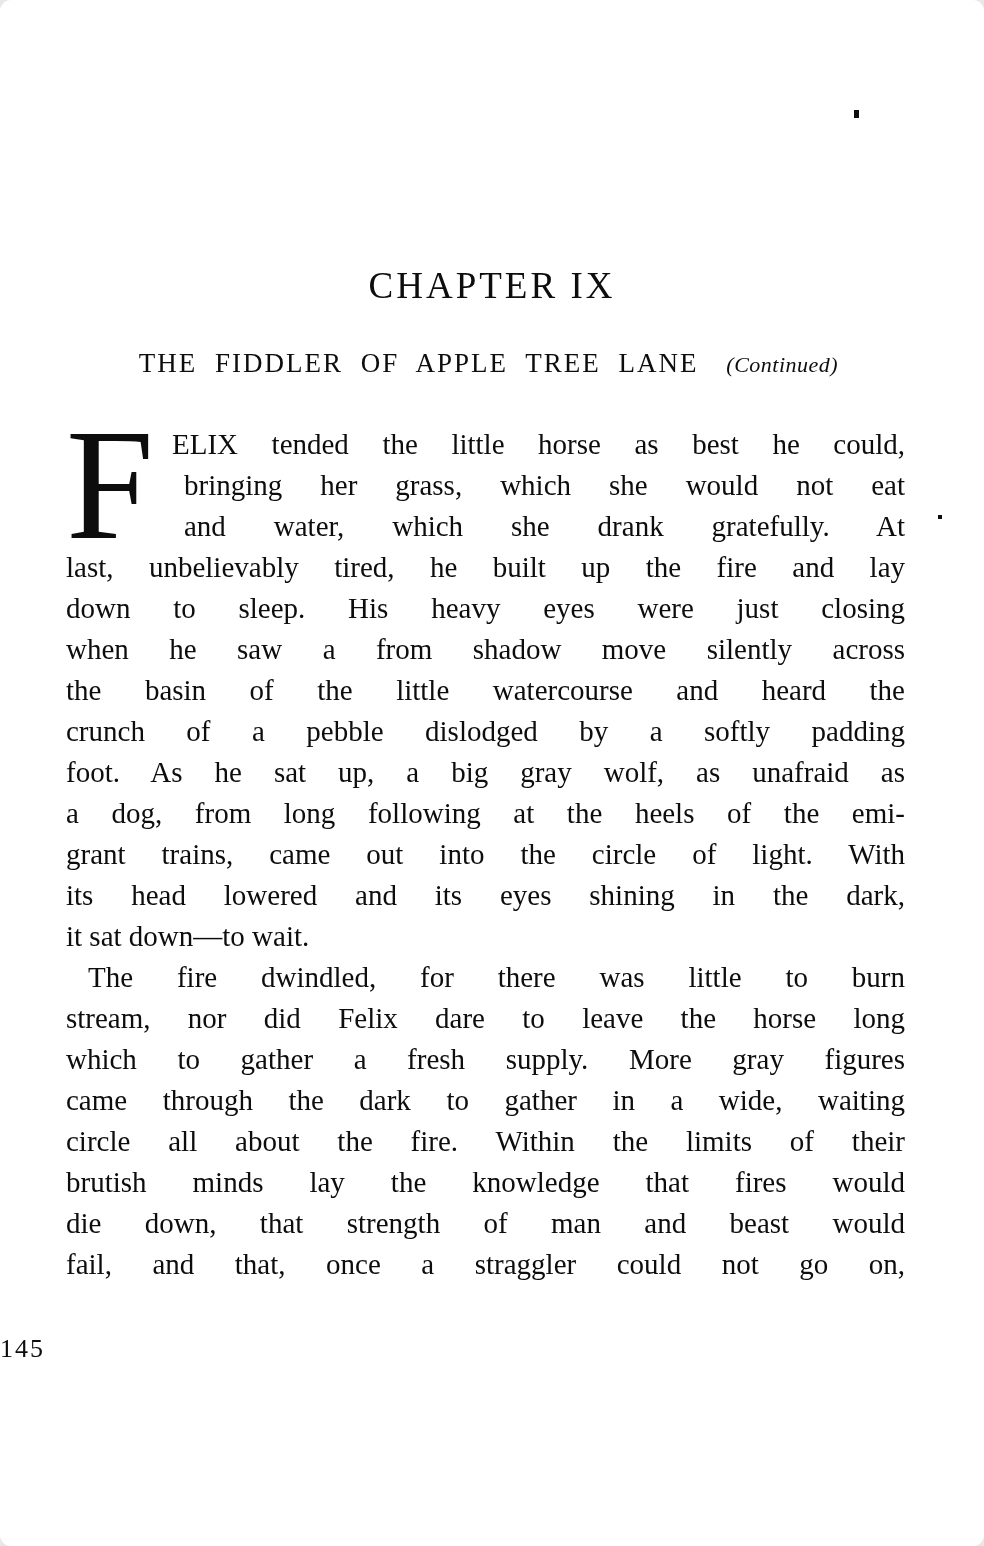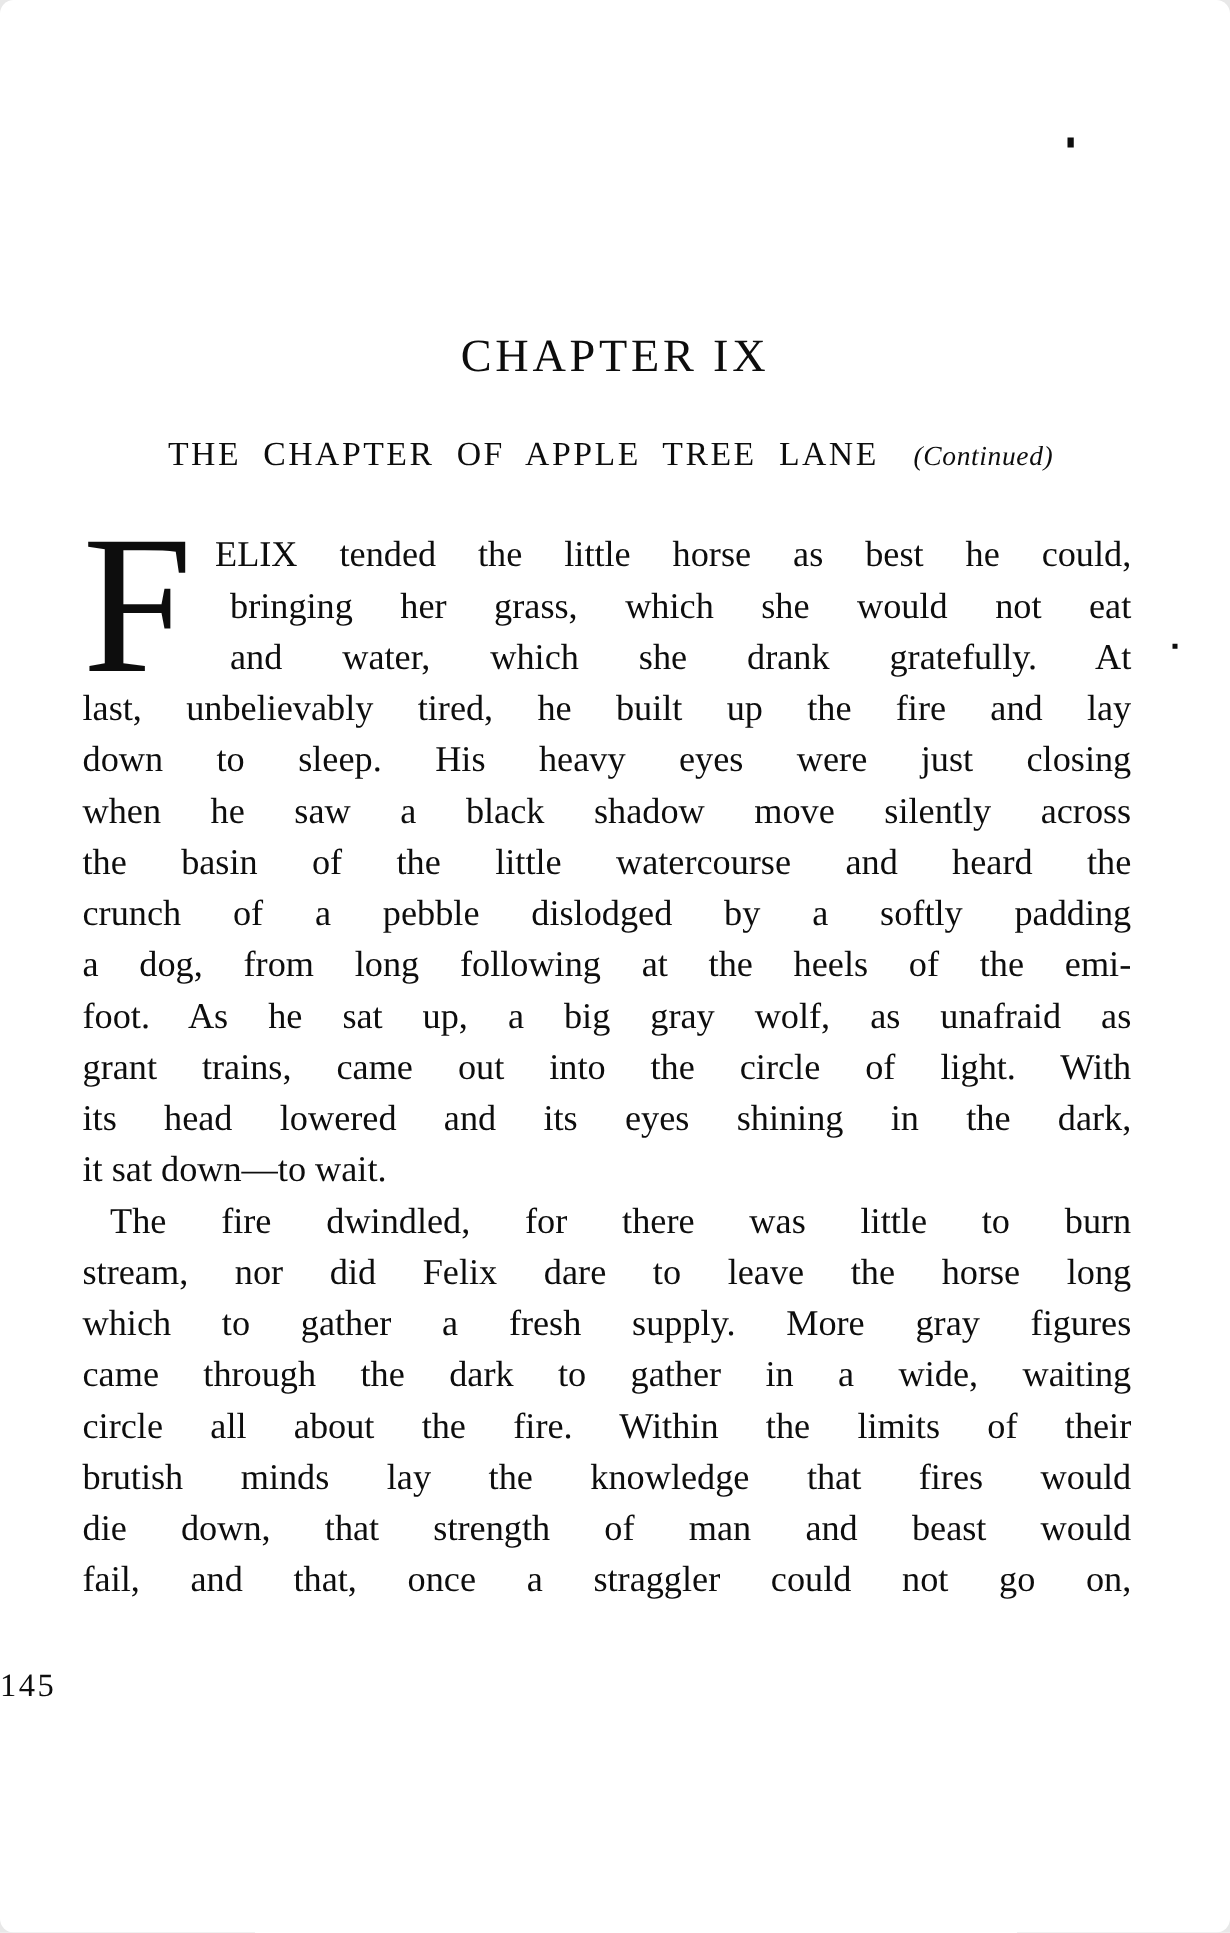--- a/index.html
+++ b/index.html
@@ -93,37 +93,37 @@
 <body>
 
 <div class="book-page">
 
   <div class="speck speck-1"></div>
   <div class="speck speck-2"></div>
 
   <div class="chapter-heading">CHAPTER IX</div>
 
   <div class="section-title">
-    <span>THE CHAPTER OF APPLE TREE LANE</span>
+    <span>THE FIDDLER OF APPLE TREE LANE</span>
     <span class="continued">(Continued)</span>
   </div>
 
   <div class="body-text">
     <span class="drop-cap">F</span>
     <div class="para1">
         <div class="line">ELIX tended the little horse as best he could,</div>
         <div class="line">bringing her grass, which she would not eat</div>
         <div class="line">and water, which she drank gratefully.  At</div>
         <div class="line">last, unbelievably tired, he built up the fire and lay</div>
         <div class="line">down to sleep.  His heavy eyes were just closing</div>
-        <div class="line">when he saw a black shadow move silently across</div>
+        <div class="line">when he saw a from shadow move silently across</div>
         <div class="line">the basin of the little watercourse and heard the</div>
         <div class="line">crunch of a pebble dislodged by a softly padding</div>
+        <div class="line">foot.  As he sat up, a big gray wolf, as unafraid as</div>
         <div class="line">a dog, from long following at the heels of the emi-</div>
-        <div class="line">foot.  As he sat up, a big gray wolf, as unafraid as</div>
         <div class="line">grant trains, came out into the circle of light.  With</div>
         <div class="line">its head lowered and its eyes shining in the dark,</div>
         <div class="line">it sat down—to wait.</div>
       </div>
     <div class="para2">
         <div class="line">The fire dwindled, for there was little to burn</div>
         <div class="line">stream, nor did Felix dare to leave the horse long</div>
         <div class="line">which to gather a fresh supply.  More gray figures</div>
         <div class="line">came through the dark to gather in a wide, waiting</div>
         <div class="line">circle all about the fire.  Within the limits of their</div>

